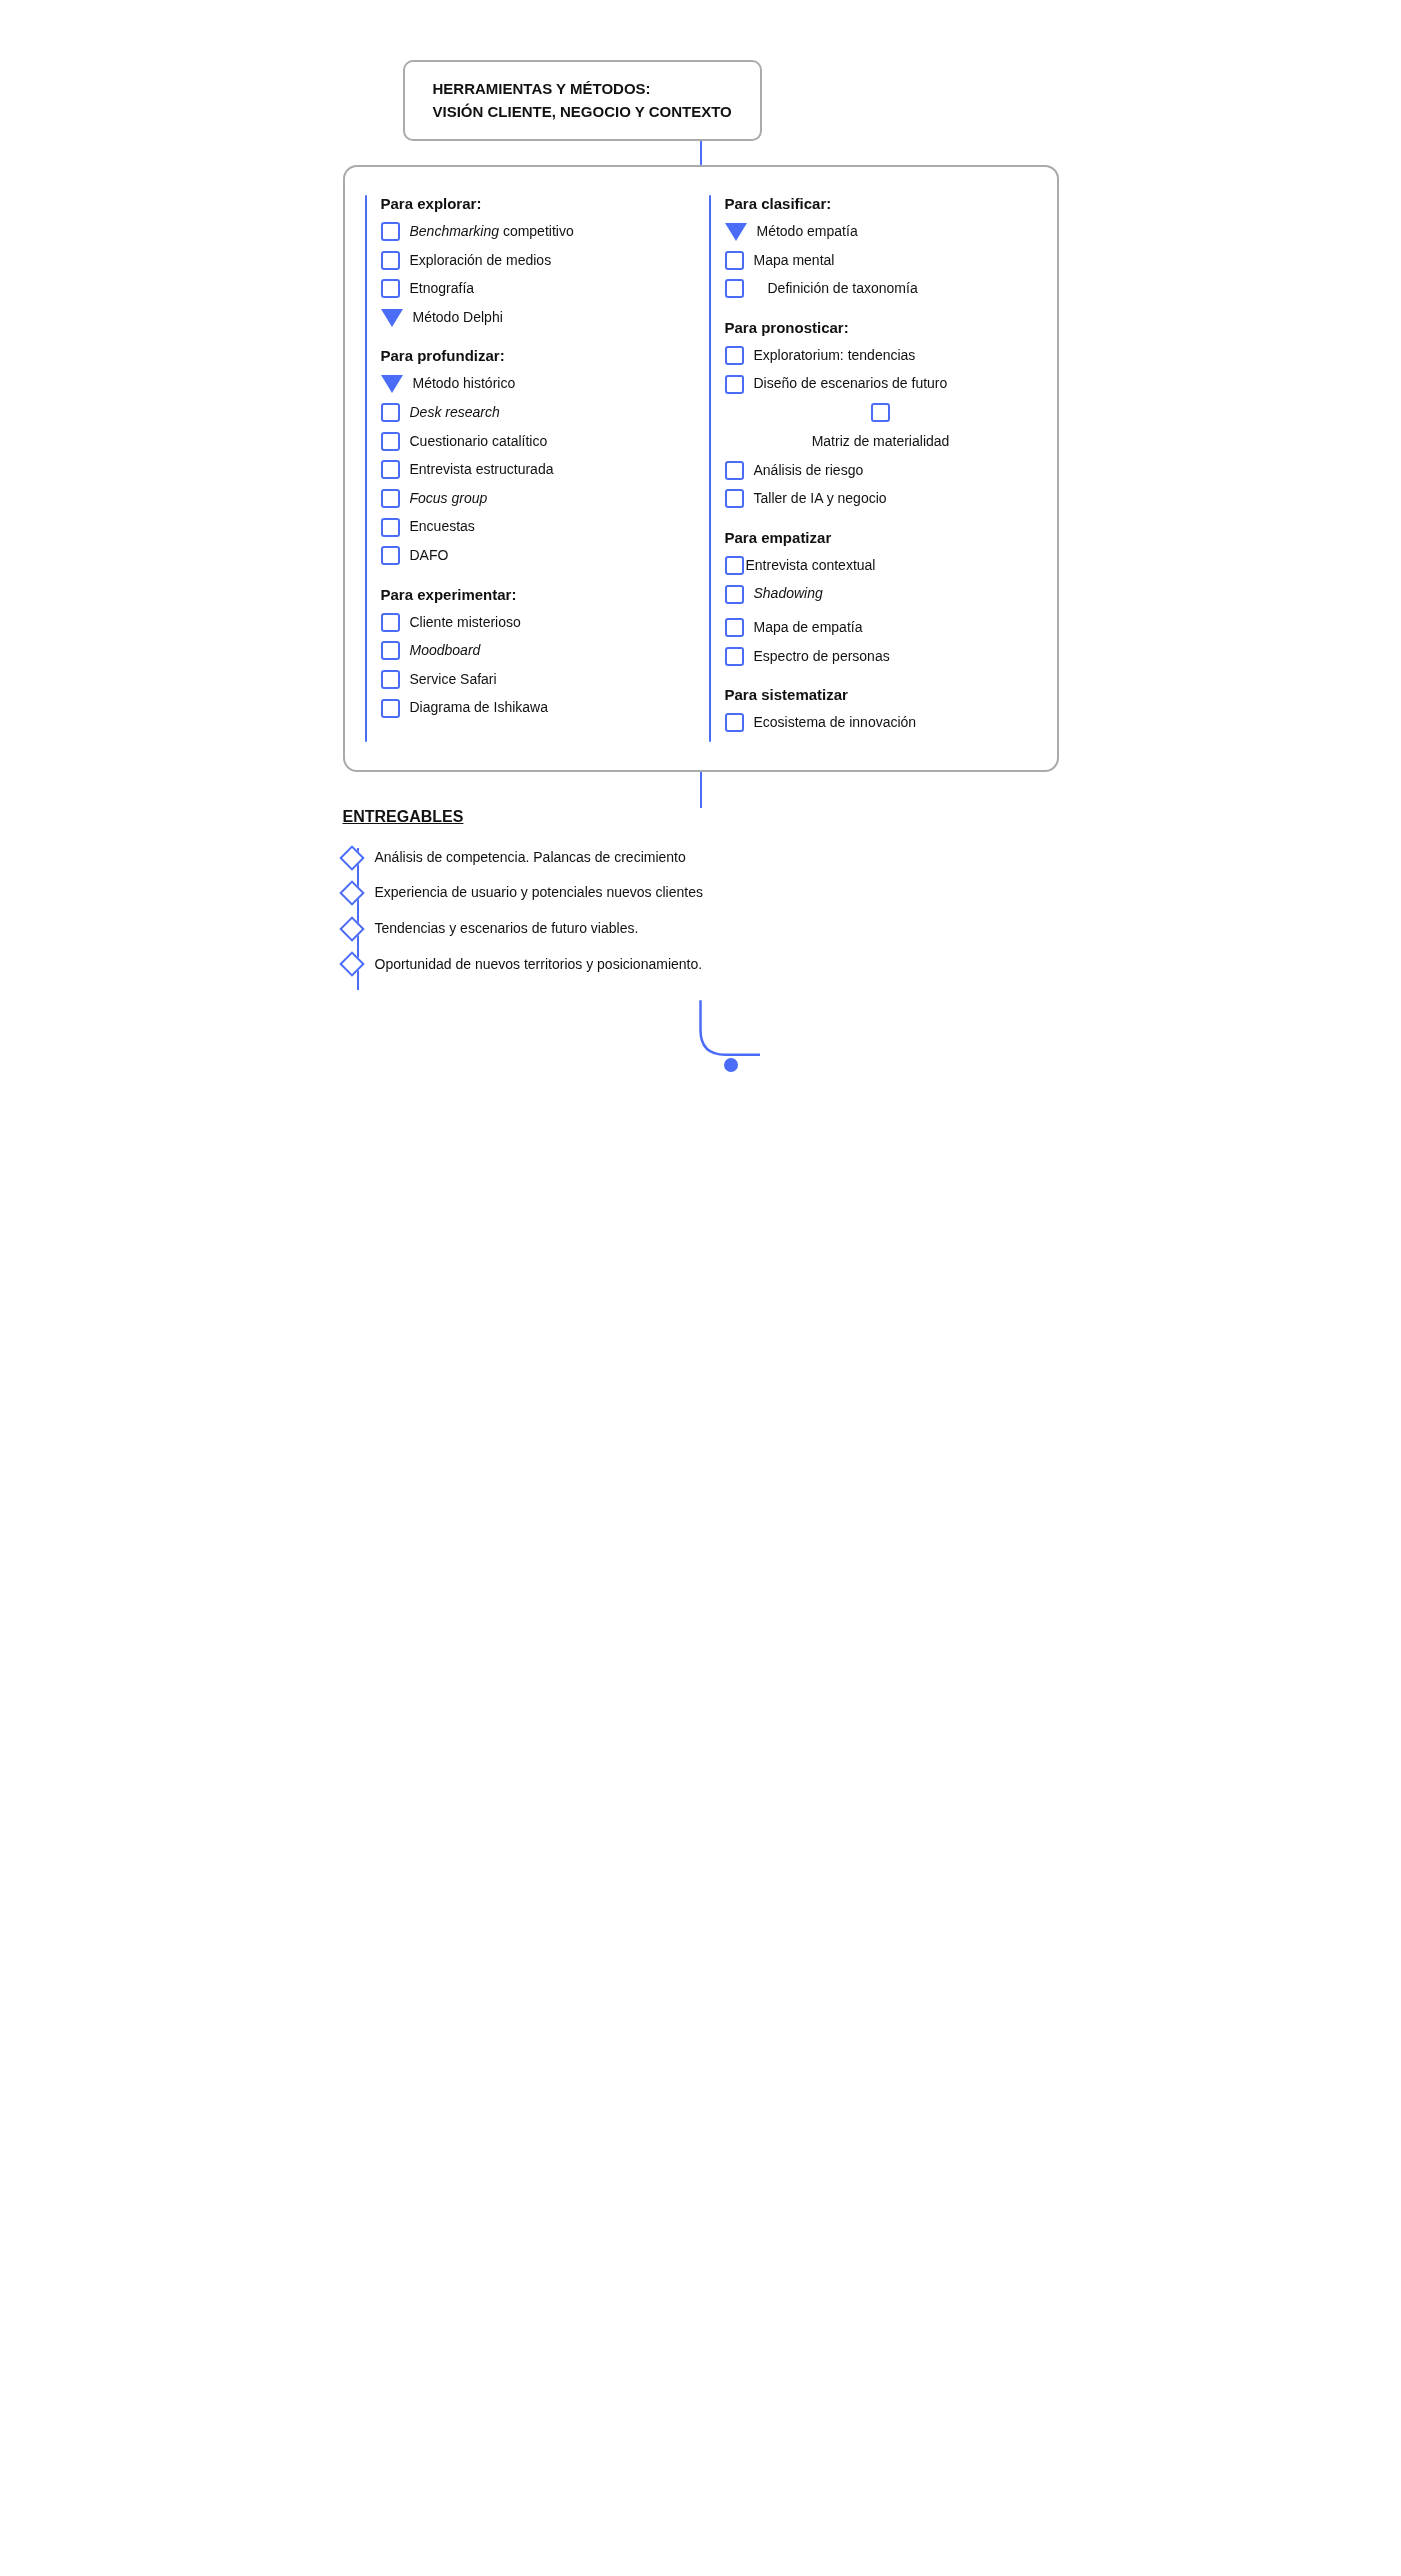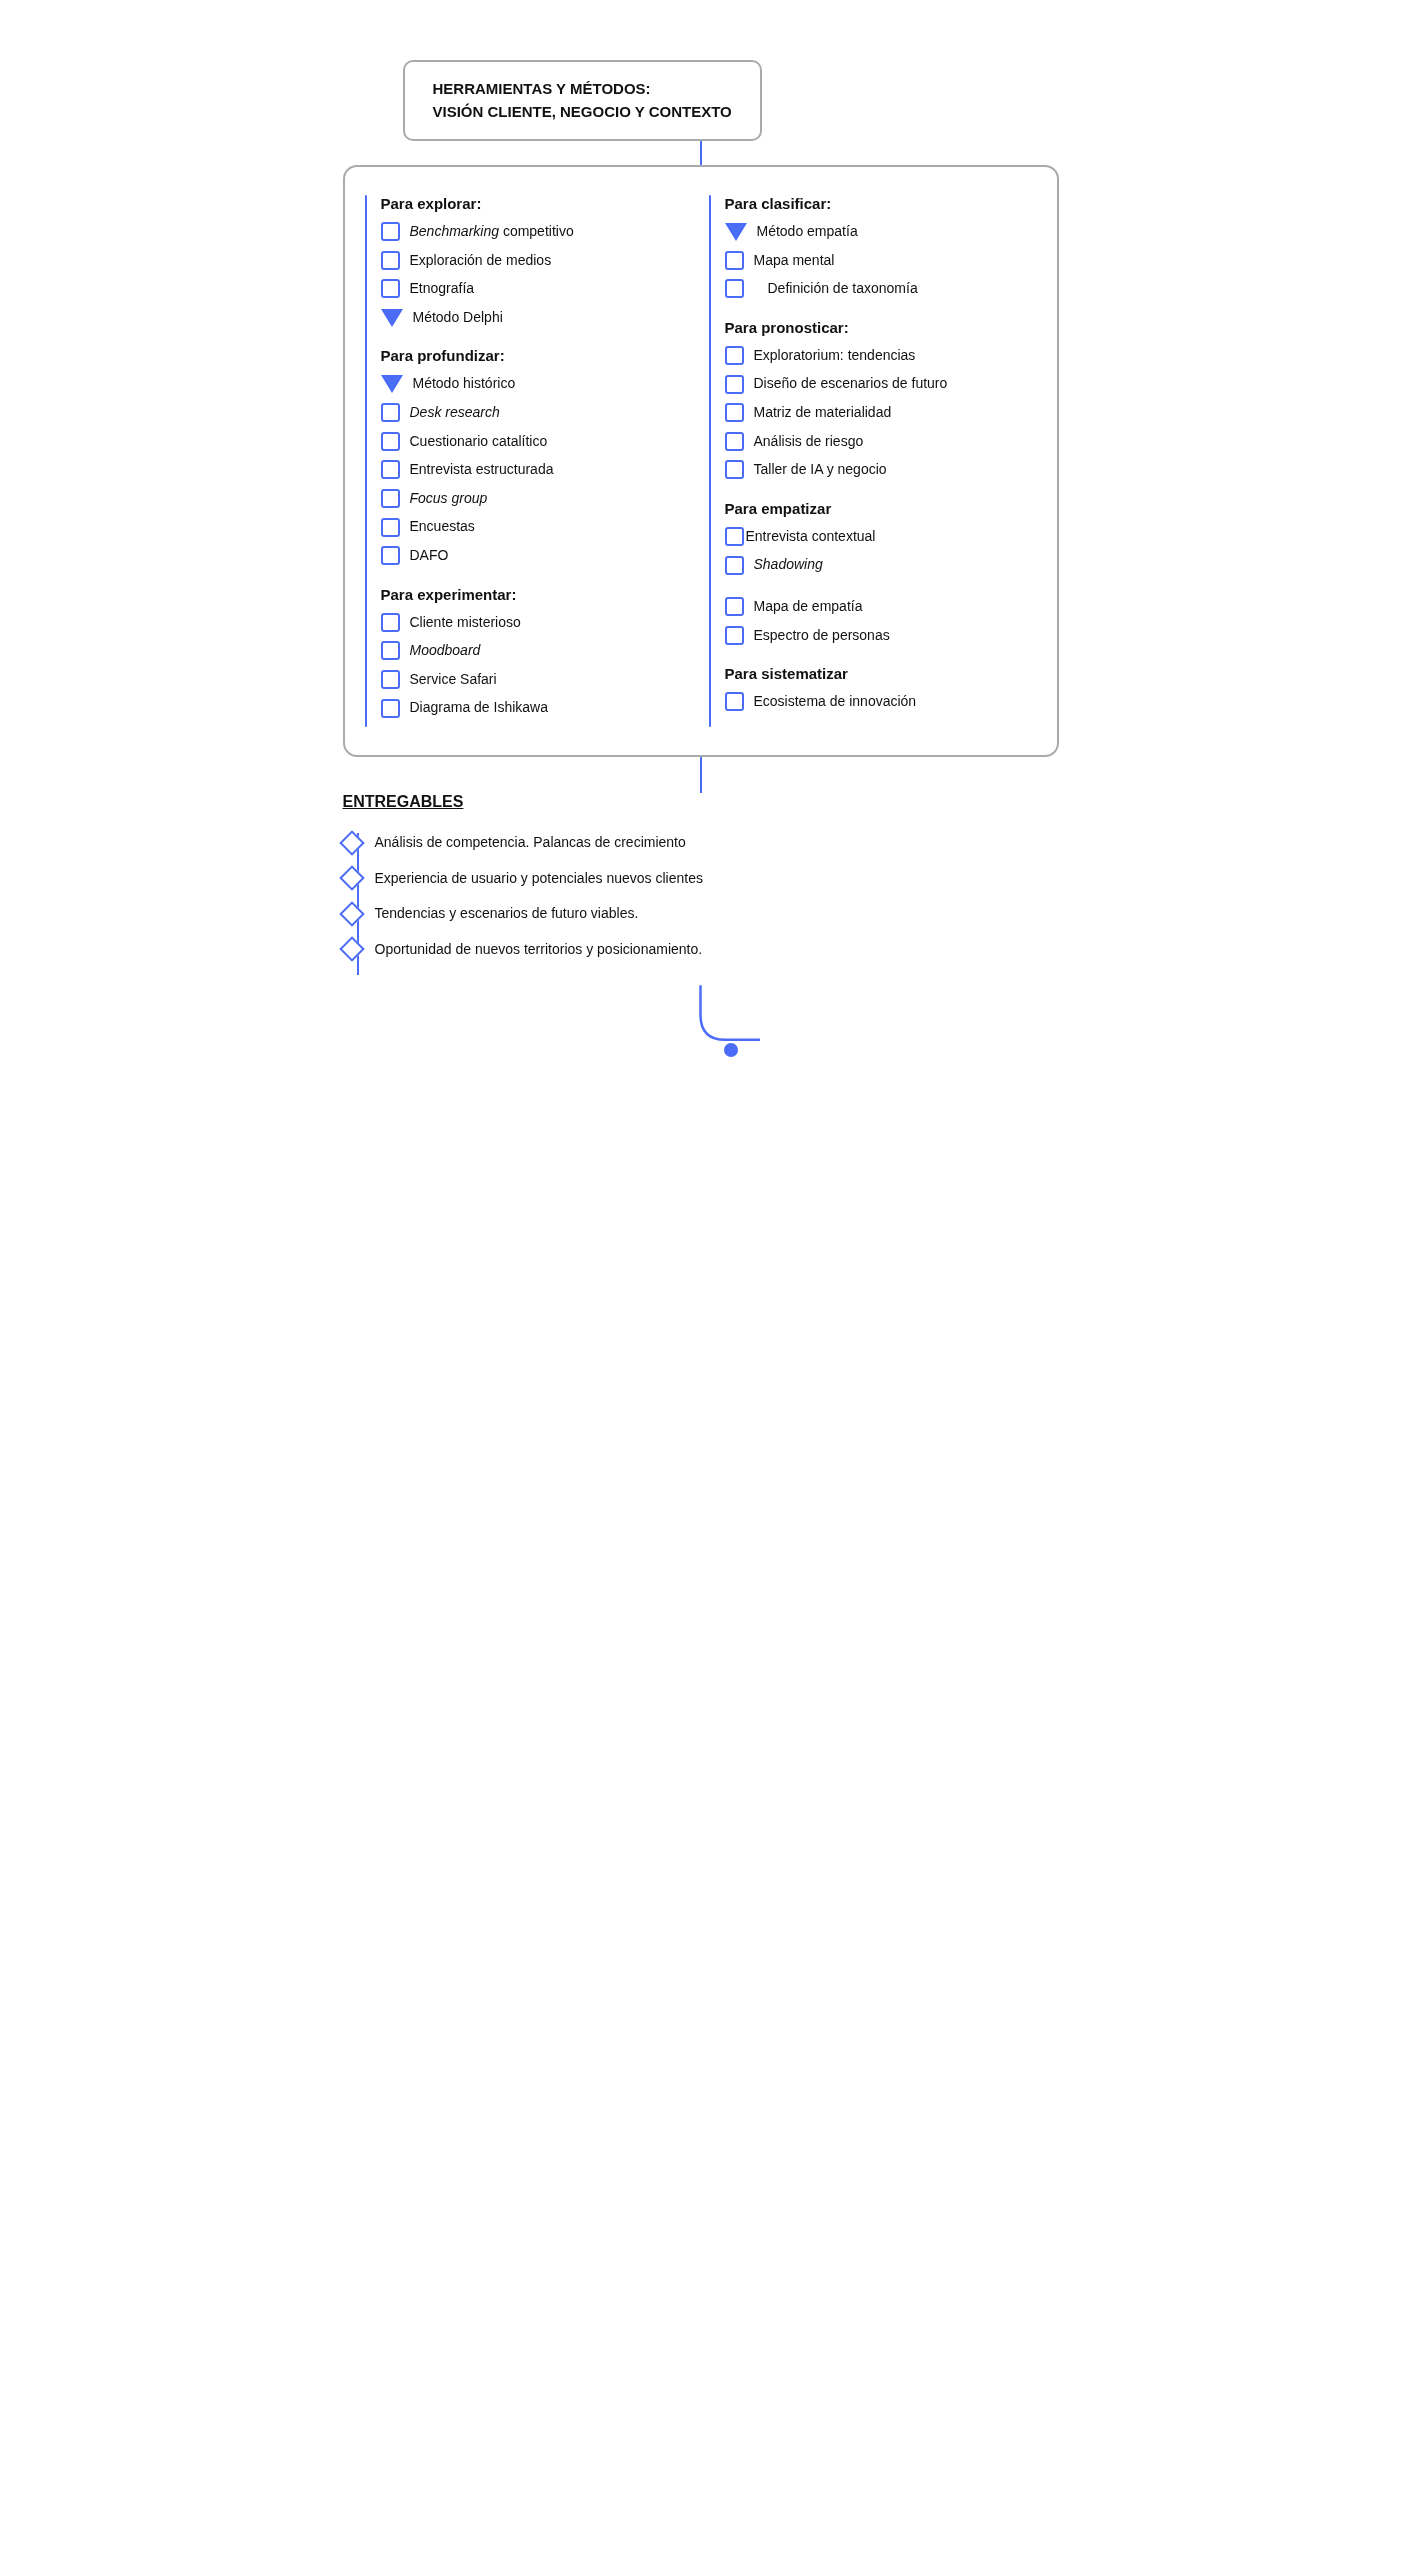--- a/index.html
+++ b/index.html
@@ -121,38 +121,38 @@
           </div>
           <div style="font-weight: 800; font-size: 15px; margin-bottom: 10px; margin-top: 20px;">Para pronosticar:</div>
           <div style="display: flex; align-items: center; gap: 10px; margin-bottom: 9px;">
             <div style="width: 19px; height: 19px; border: 2.5px solid rgb(74, 108, 247); border-radius: 3px; flex-shrink: 0; background: rgb(255, 255, 255);"></div>
             <span style="font-size: 14px; line-height: 1.4;">Exploratorium: tendencias</span>
           </div>
           <div style="display: flex; align-items: flex-end; gap: 10px; margin-bottom: 9px;">
             <div style="width: 19px; height: 19px; border: 2.5px solid rgb(74, 108, 247); border-radius: 3px; flex-shrink: 0; background: rgb(255, 255, 255);"></div>
             <span style="font-size: 14px; line-height: 1.4;">Diseño de escenarios de futuro</span>
           </div>
-          <div style="display: flex; align-items: center; gap: 10px; margin-bottom: 9px;">
+          <div style="display: flex; align-items: center; gap: 10px; margin-bottom: 9px; flex-direction: column;">
             <div style="width: 19px; height: 19px; border: 2.5px solid rgb(74, 108, 247); border-radius: 3px; flex-shrink: 0; background: rgb(255, 255, 255);"></div>
             <span style="font-size: 14px; line-height: 1.4;">Matriz de materialidad</span>
           </div>
           <div style="display: flex; align-items: center; gap: 10px; margin-bottom: 9px;">
             <div style="width: 19px; height: 19px; border: 2.5px solid rgb(74, 108, 247); border-radius: 3px; flex-shrink: 0; background: rgb(255, 255, 255);"></div>
             <span style="font-size: 14px; line-height: 1.4;">Análisis de riesgo</span>
           </div>
           <div style="display: flex; align-items: center; gap: 10px; margin-bottom: 9px;">
             <div style="width: 19px; height: 19px; border: 2.5px solid rgb(74, 108, 247); border-radius: 3px; flex-shrink: 0; background: rgb(255, 255, 255);"></div>
             <span style="font-size: 14px; line-height: 1.4;">Taller de IA y negocio</span>
           </div>
           <div style="font-weight: 800; font-size: 15px; margin-bottom: 10px; margin-top: 20px;">Para empatizar</div>
           <div style="display: flex; align-items: center; gap: 2px; margin-bottom: 9px;">
             <div style="width: 19px; height: 19px; border: 2.5px solid rgb(74, 108, 247); border-radius: 3px; flex-shrink: 0; background: rgb(255, 255, 255);"></div>
             <span style="font-size: 14px; line-height: 1.4;">Entrevista contextual</span>
           </div>
-          <div style="display: flex; align-items: center; gap: 10px; margin-bottom: 22px;">
+          <div style="display: flex; align-items: center; gap: 10px; margin-bottom: 14px;">
             <div style="width: 19px; height: 19px; border: 2.5px solid rgb(74, 108, 247); border-radius: 3px; flex-shrink: 0; background: rgb(255, 255, 255);"></div>
             <span style="font-size: 14px; line-height: 1.4;"><em>Shadowing</em></span>
           </div>
           <div style="display: flex; align-items: center; gap: 10px; margin-bottom: 9px;">
             <div style="width: 19px; height: 19px; border: 2.5px solid rgb(74, 108, 247); border-radius: 3px; flex-shrink: 0; background: rgb(255, 255, 255);"></div>
             <span style="font-size: 14px; line-height: 1.4;">Mapa de empatía</span>
           </div>
           <div style="display: flex; align-items: center; gap: 10px; margin-bottom: 9px;">
             <div style="width: 19px; height: 19px; border: 2.5px solid rgb(74, 108, 247); border-radius: 3px; flex-shrink: 0; background: rgb(255, 255, 255);"></div>
             <span style="font-size: 14px; line-height: 1.4;">Espectro de personas</span>

